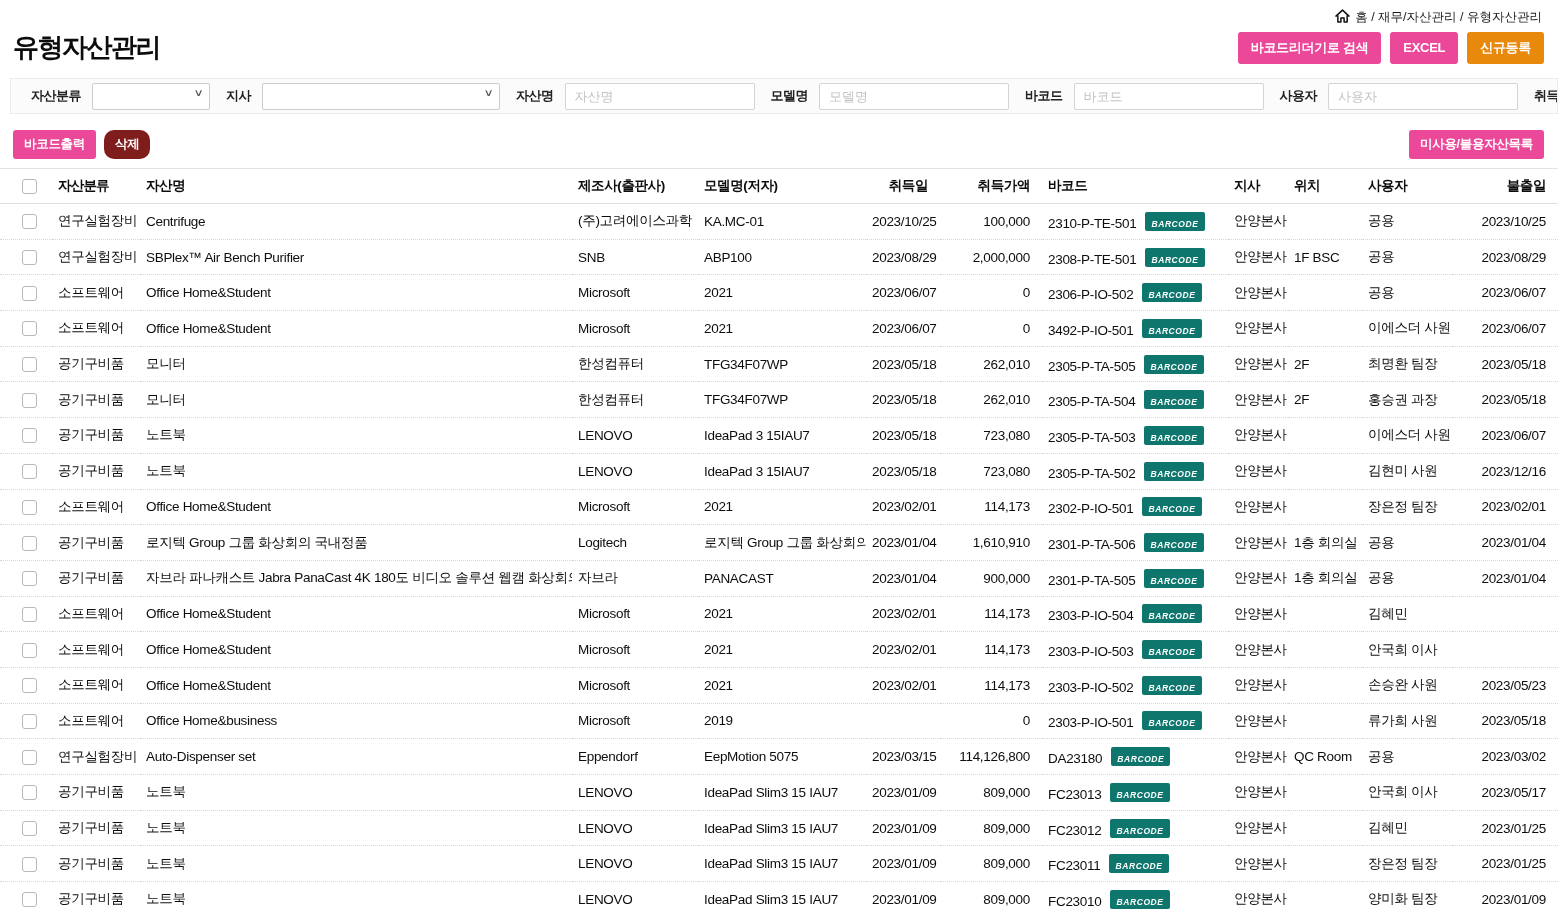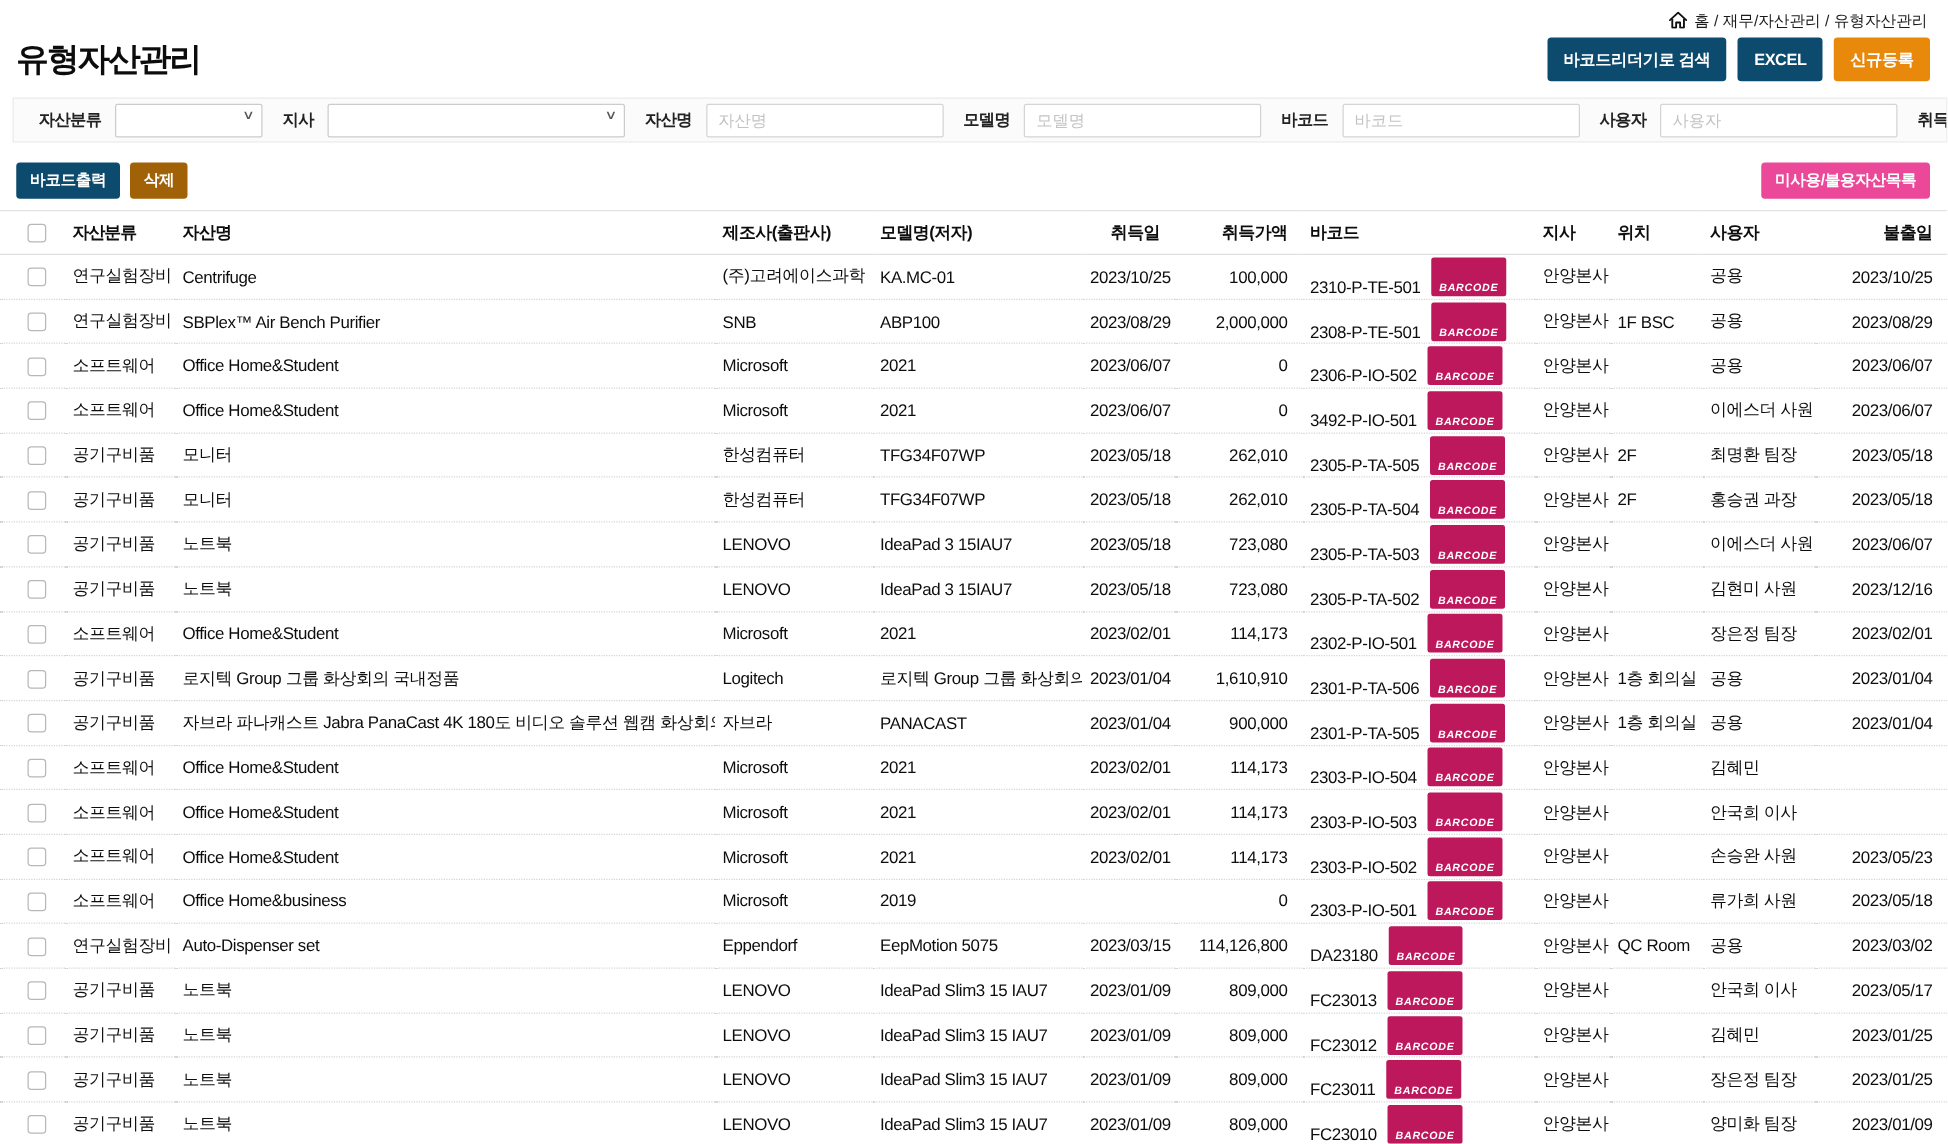--- a/index.html
+++ b/index.html
@@ -4,28 +4,28 @@
 <style>
   * { box-sizing: border-box; margin: 0; padding: 0; }
   html,body { width:1558px; height:915px; overflow:hidden; background:#fff; }
   body { font-family:"Liberation Sans","DejaVu Sans",sans-serif; color:#111; position:relative; }
 
   
   .topbar { height:24px; display:flex; justify-content:flex-end; align-items:center; padding:10px 16px 0 0; }
   .breadcrumb { display:flex; gap:5px; font-size:12.5px; color:#1b1b1b; font-weight:500; }
 
   
-  .titlerow { display:flex; justify-content:space-between; padding:6px 14px 0 13px; }
+  .titlerow { display:flex; justify-content:space-between; align-items:center; padding:6px 14px 0 13px; }
   .page-title { font-size:26px; font-weight:800; letter-spacing:-1.5px; color:#0c0c0c; }
   .hbtns { display:flex; gap:9px; }
   .btn { border:none; border-radius:3px; color:#fff; font-weight:700; font-size:13px; padding:7px 13px; cursor:pointer; font-family:inherit; letter-spacing:-0.3px; }
-  .btn-gray { background:#0c4a6e; }
+  .btn-gray { background:#ec4899; }
   .btn-darkgray { background:#ec4899; }
   .btn-orange { background:#e8890c; }
-  .btn-red { background:#a16207; }
+  .btn-red { background:#7f1d1d;border-radius:10px; }
 
   
   .filterbar { margin:13px 0 0 10px; background:#fbfbfb; border:1px solid #ececec; height:36px; display:flex; align-items:center; white-space:nowrap; overflow:hidden; padding-left:20px; }
   .f-label { font-size:13px; font-weight:700; color:#222; margin:0 11px 0 16px; letter-spacing:-0.5px; }
   .f-label:first-child { margin-left:0; }
   .selwrap { position:relative; display:inline-block; }
   .fsel { appearance:none; -webkit-appearance:none; border:1px solid #ccc; background:#fff; height:27px; font-size:13px; padding:0 22px 0 8px; border-radius:2px; color:#333; font-family:inherit; }
   .selwrap .chev { position:absolute; right:8px; top:4px; font-size:10px; color:#555; pointer-events:none; transform:scaleX(1.4); }
   .finp { border:1px solid #d4d4d4; background:#fff; height:27px; width:190px; font-size:13px; padding:0 9px; border-radius:2px; color:#333; font-family:inherit; }
   .finp::placeholder { color:#c3c3c3; }
@@ -40,21 +40,21 @@
   table { width:1558px; border-collapse:collapse; table-layout:fixed; }
   col.c-check{width:52px} col.c-category{width:88px} col.c-name{width:432px} col.c-maker{width:126px}
   col.c-model{width:168px} col.c-date{width:74px} col.c-amount{width:102px} col.c-barcode{width:186px}
   col.c-branch{width:60px} col.c-location{width:74px} col.c-user{width:90px} col.c-issue{width:106px}
   thead th { font-size:13.5px; font-weight:700; color:#0d0d0d; text-align:left; height:35px; border-top:1px solid #e3e3e3; border-bottom:1px solid #e0e0e0; padding:0 6px; letter-spacing:-0.4px; }
   tbody td { font-size:13.5px; color:#0d0d0d; height:35.7px; border-bottom:1px dotted #d6d6d6; padding:0 6px; overflow:hidden; white-space:nowrap; letter-spacing:-0.3px; }
   th.num, td.num { text-align:right; padding-right:12px; }
   th.c-check, td.c-check { padding-left:22px; }
   td.col-category, th.h-category { letter-spacing:-0.8px; }
   input[type=checkbox] { appearance:none; -webkit-appearance:none; width:15px; height:15px; border:1.5px solid #b8b8b8; border-radius:3px; background:#fff; vertical-align:middle; cursor:pointer; }
-  .barcode-badge { display:inline-block; background:#be185d; color:#fff; font-size:8.5px; font-weight:700; font-style:italic; letter-spacing:0.6px; padding:19px 6px 2px; border-radius:2px; margin-left:9px; vertical-align:1px; cursor:pointer; }
+  .barcode-badge { display:inline-block; background:#0f766e; color:#fff; font-size:8.5px; font-weight:700; font-style:italic; letter-spacing:0.6px; padding:7px 6px 2px; border-radius:2px; margin-left:9px; vertical-align:1px; cursor:pointer; }
 </style>
 </head>
 <body>
 
 <div class="topbar">
   <div class="breadcrumb">
     <span style="display:inline-flex;">
       <svg width="15" height="14" viewBox="0 0 16 15">
         <path d="M1 7.6 L8 1.2 L15 7.6" stroke="#111" stroke-width="1.6" fill="none" stroke-linecap="round" stroke-linejoin="round"></path>
         <path d="M3 6.6 V14 H6.3 V9.6 H9.7 V14 H13 V6.6" stroke="#111" stroke-width="1.6" fill="none" stroke-linejoin="round"></path>

